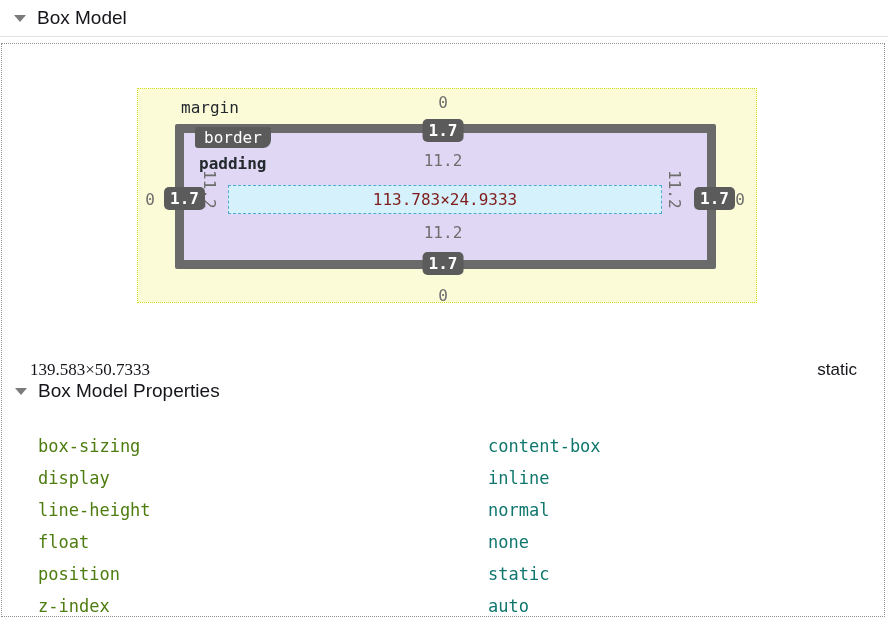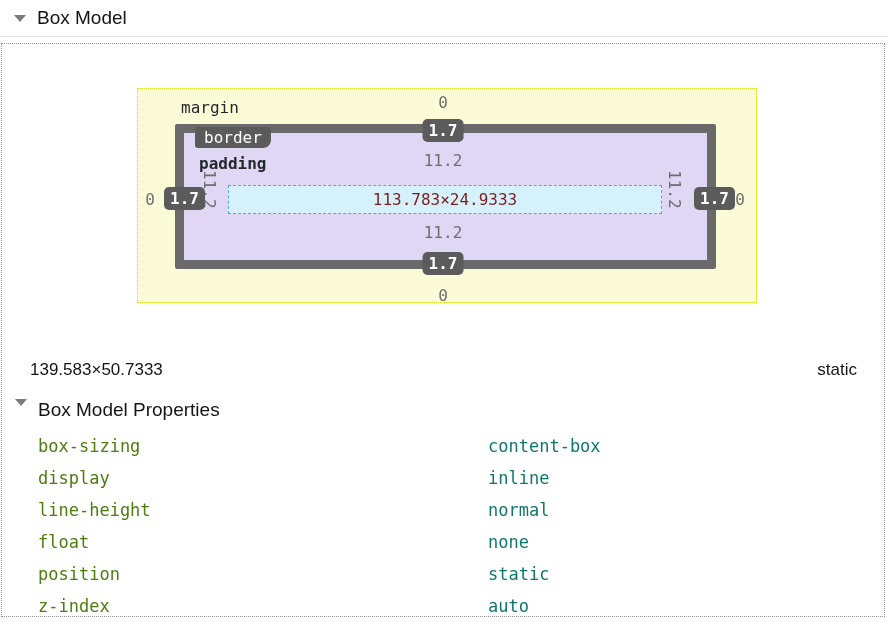--- a/index.html
+++ b/index.html
@@ -65,26 +65,26 @@
   }
   .b-top  { left:calc(50% - 4px); top:30px;  transform:translateX(-50%); }
   .b-bot  { left:calc(50% - 4px); top:163px; transform:translateX(-50%); }
   .b-left { left:26px;  top:98px; }
   .b-right{ left:556px; top:98px; }
   .b-border {
     left:37px; top:38px; padding:0 9px; font-weight:normal;
     border-radius:3px 3px 8px 3px; z-index:2; cursor:default;margin-left:20px;
   }
   
-  .dims { position:absolute; left:30px; top:360px; font-size:17px; color:#15141a; }
+  .dims { position:absolute; left:30px; top:360px; font-size:17px; color:#15141a;font-family:Liberation Serif, serif; }
   .pos-static { position:absolute; right:31px; top:360px; font-size:17px; color:#15141a; }
   
   .props-hdr {
-    position:absolute; left:15px; top:399px; display:flex;
-    gap:11px; cursor:pointer;
+    position:absolute; left:15px; top:380px; display:flex;
+    align-items:center; gap:11px; cursor:pointer;
   }
   .props {
     position:absolute; left:0; top:437px; width:888px;
     font-family:"DejaVu Sans Mono", monospace; font-size:17px;
   }
   .prow { position:relative; height:32px; }
   .pname { position:absolute; left:38px;  top:0; color:#4d7c0f; line-height:19px; }
   .pval  { position:absolute; left:488px; top:0; color:#0f766e; line-height:19px; }
 </style>
 </head>

